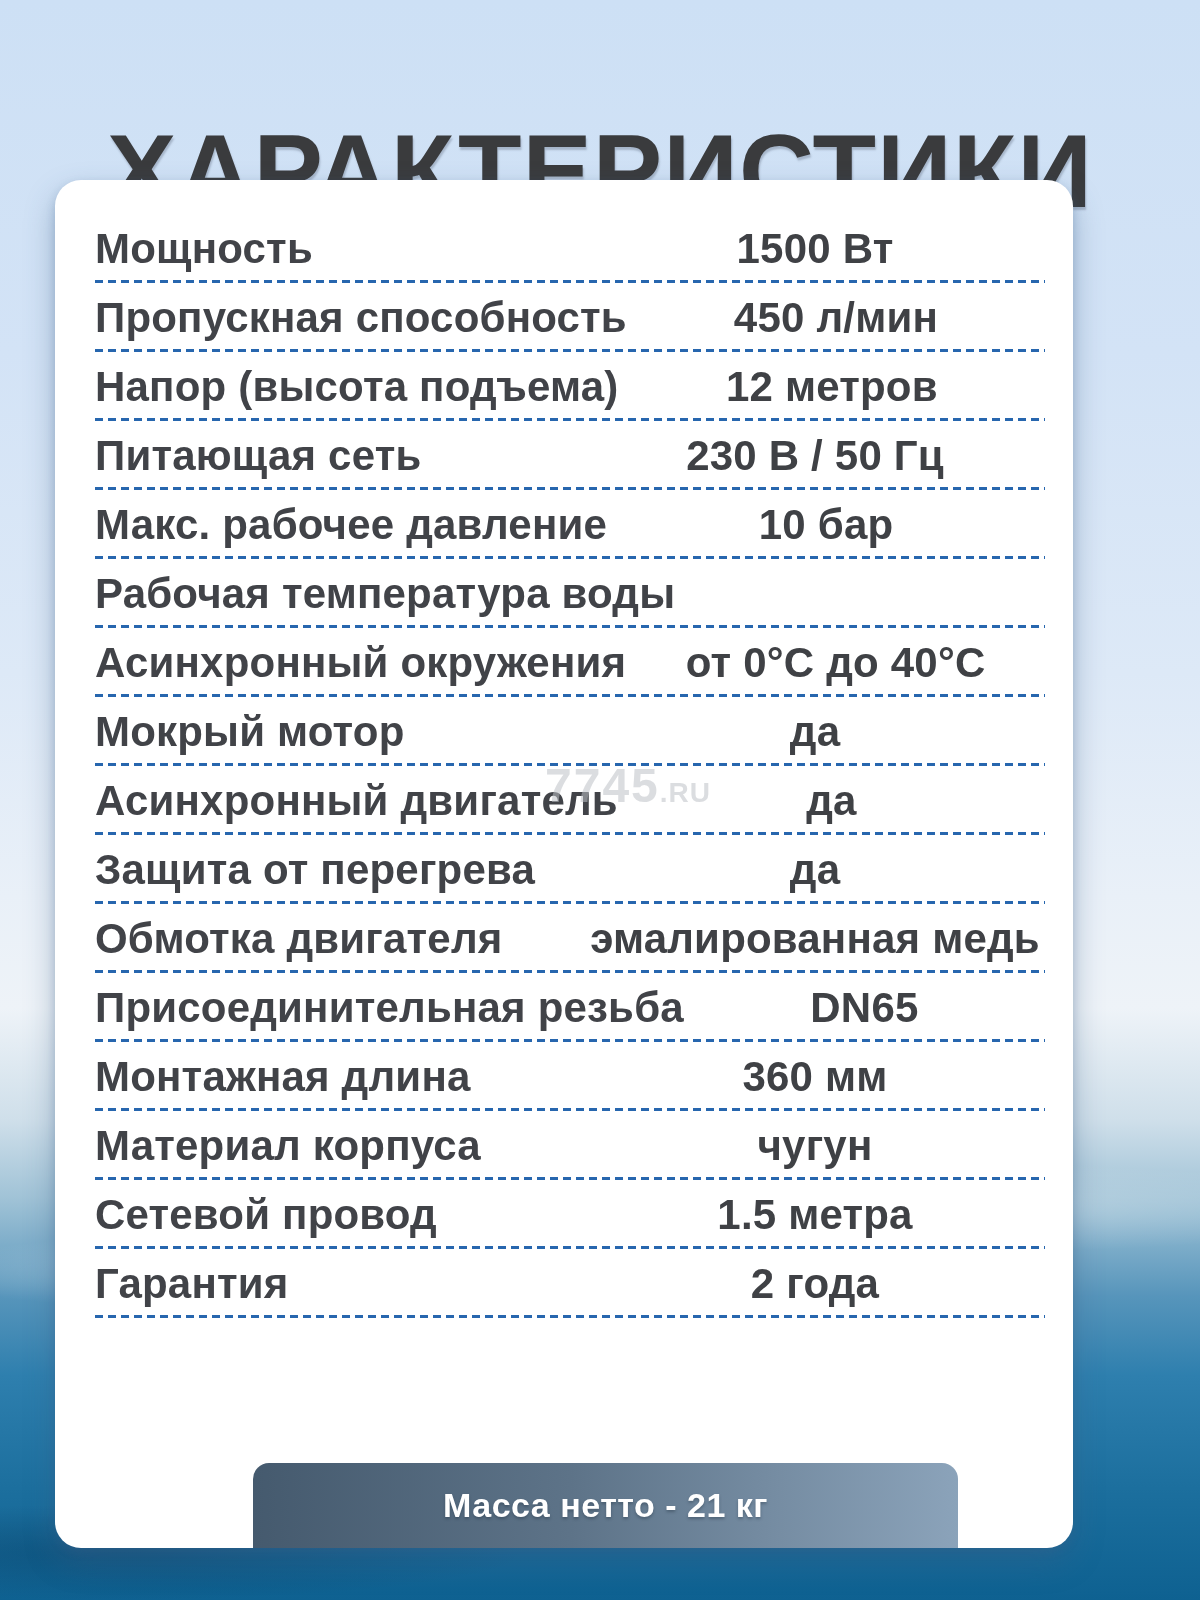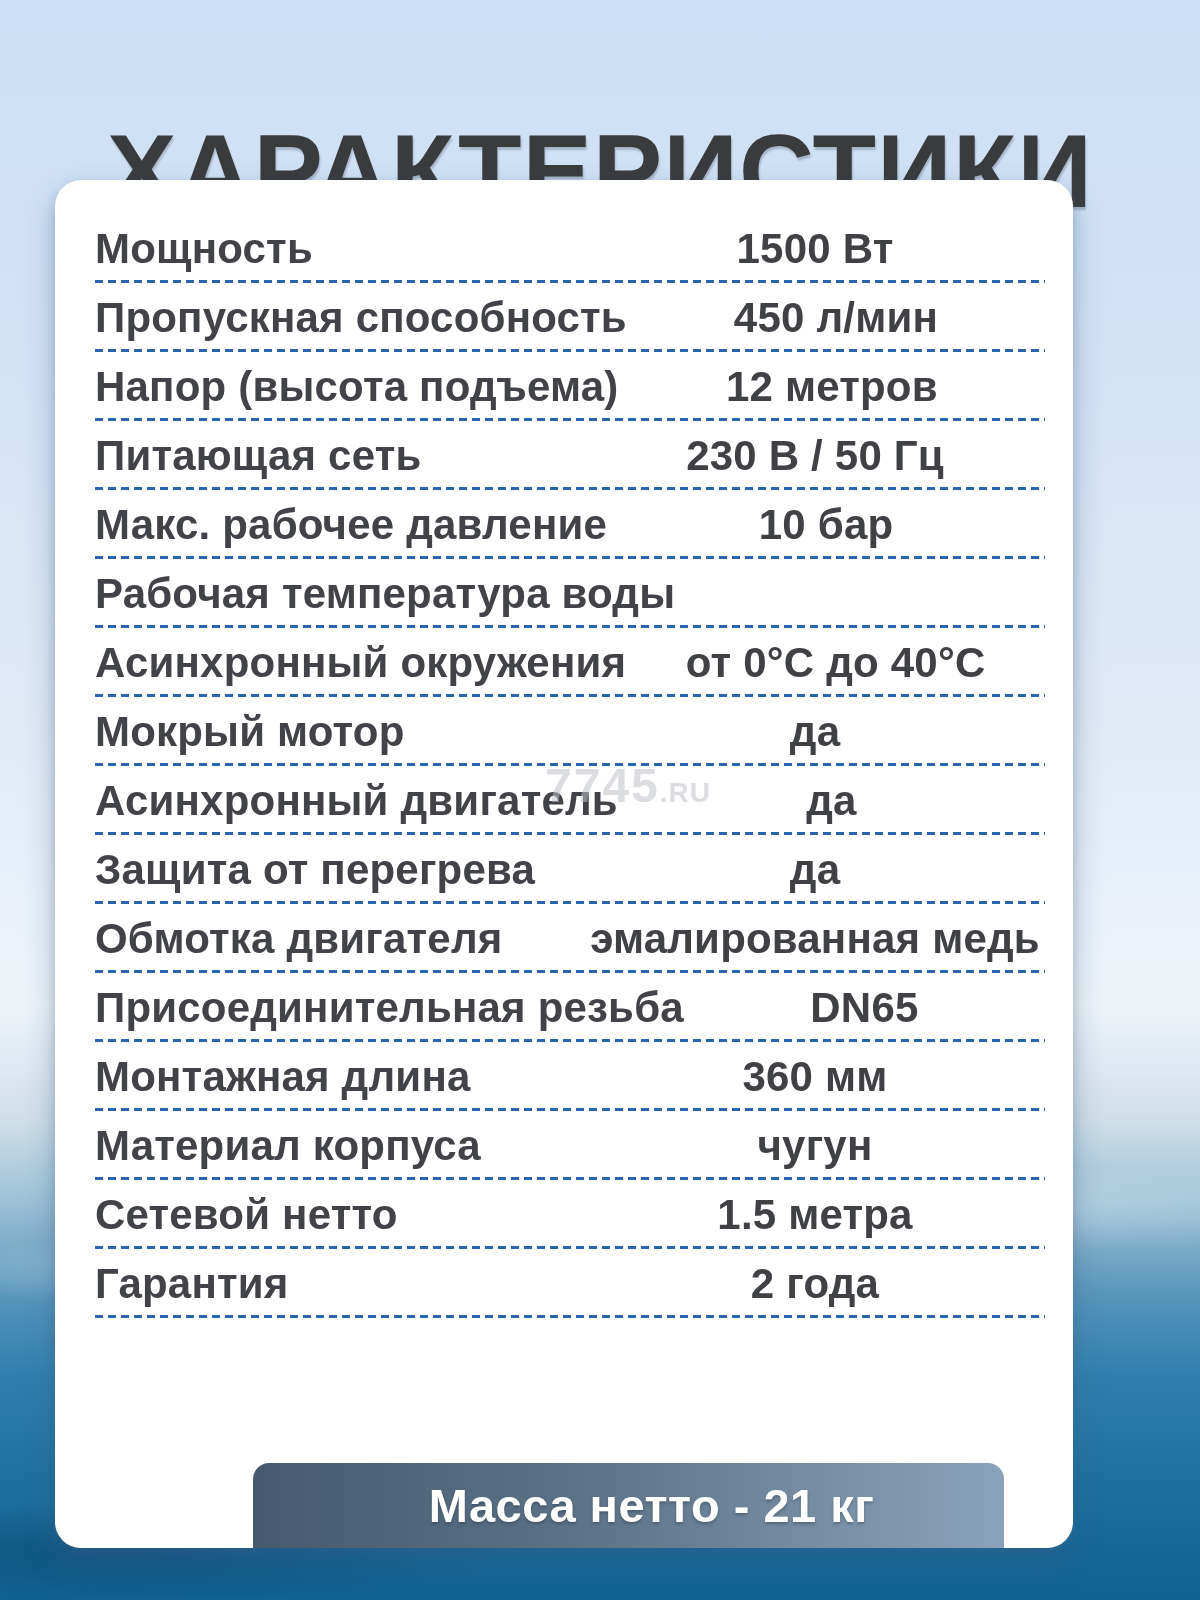--- a/index.html
+++ b/index.html
@@ -126,26 +126,25 @@
     position: absolute;
     left: 198px;
     top: 1283px;
     width: 705px;
     height: 85px;
     border-radius: 16px 16px 0 0;
     background: linear-gradient(to right, #455a6e 0%, #5d7388 45%, #8ba3ba 100%);
     display: flex;
     align-items: center;
     justify-content: center;
-    font-size: 47px;
+    font-size: 34px;
     font-weight: bold;
     color: #ffffff;
     text-shadow: 0 2px 3px rgba(25, 40, 55, 0.35);
     letter-spacing: 0.5px;
-    padding-left: 46px;
   }
 </style>
 </head>
 <body>
 
 <h1 class="page-title">ХАРАКТЕРИСТИКИ</h1>
 
 <div class="spec-card">
 
   <div class="spec-row">
@@ -212,21 +211,21 @@
     <div class="spec-value">360 мм</div>
   </div>
 
   <div class="spec-row">
     <div class="spec-label">Материал корпуса</div>
     <div class="spec-value">чугун</div>
   </div>
 
 
   <div class="spec-row">
-    <div class="spec-label">Сетевой нетто</div>
+    <div class="spec-label">Сетевой провод</div>
     <div class="spec-value">1.5 метра</div>
   </div>
 
   <div class="spec-row">
     <div class="spec-label">Гарантия</div>
     <div class="spec-value">2 года</div>
   </div>
 
   <div class="net-weight-badge">Масса нетто - 21 кг</div>
 </div>

